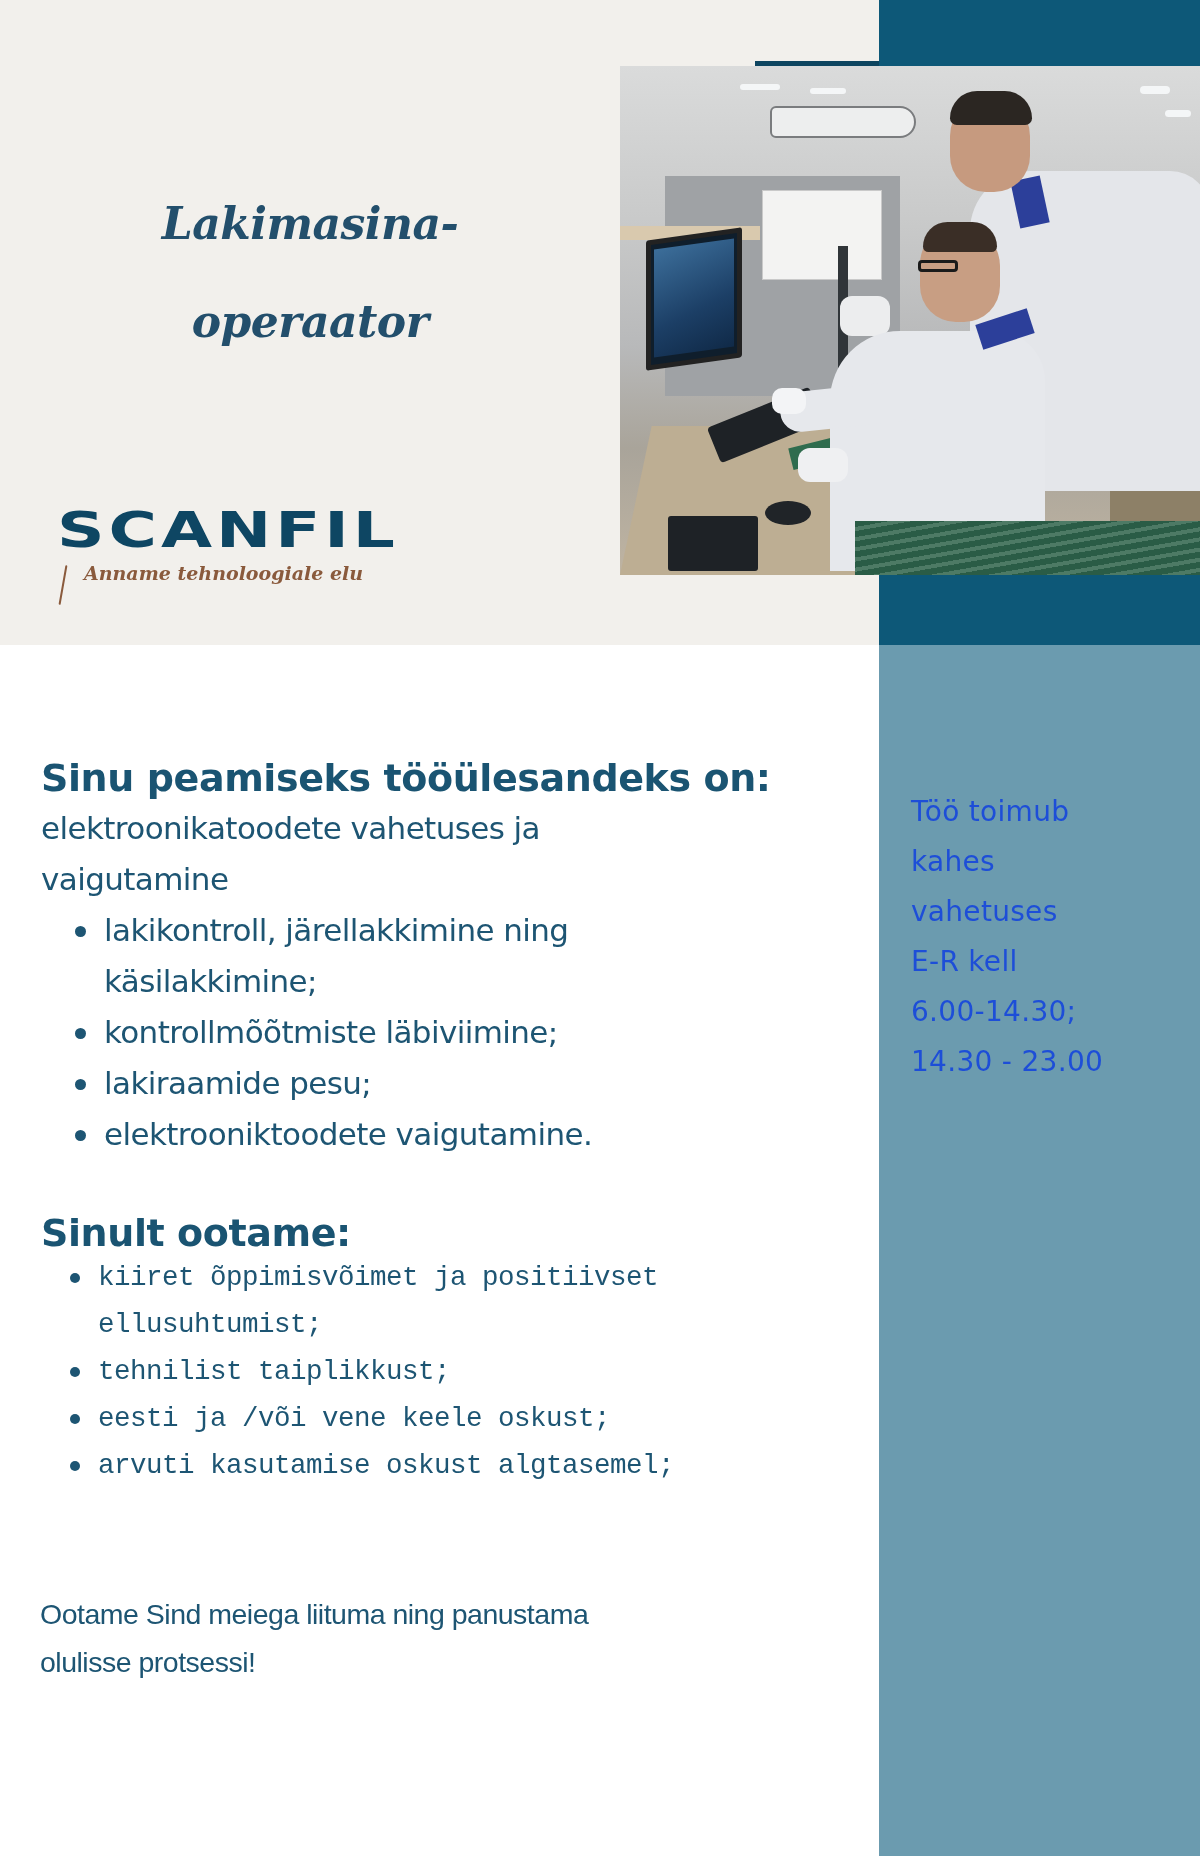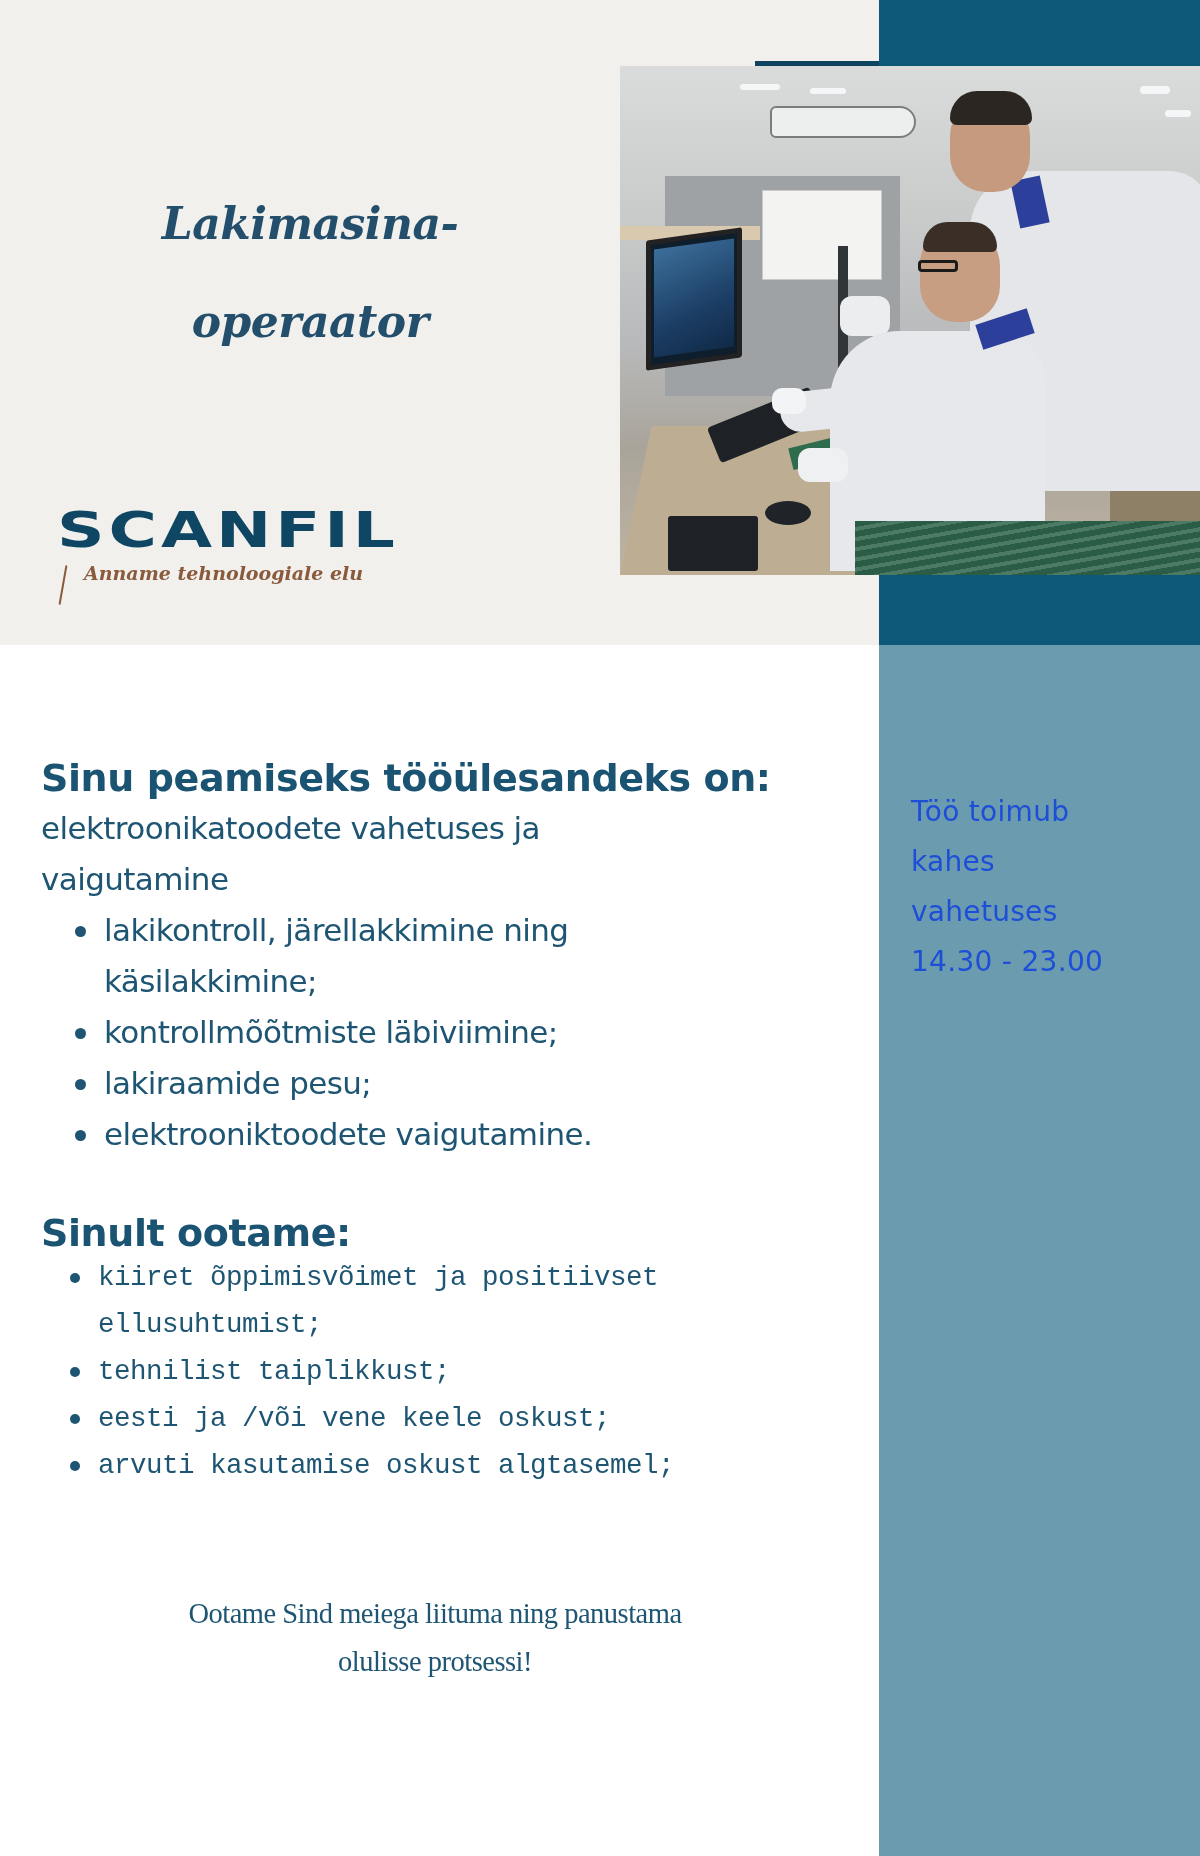--- a/index.html
+++ b/index.html
@@ -58,22 +58,22 @@
   .section { position: absolute; left: 41px; width: 800px; font-family: "DejaVu Sans", "Liberation Sans", sans-serif; color: #1D5573; }
   .h { font-weight: bold; font-size: 38px; line-height: 50px; color: #1A5472; letter-spacing: -0.4px; }
   .p { font-size: 31px; line-height: 51px; letter-spacing: -0.6px; }
   .list1 { list-style: none; }
   .list1 li { position: relative; padding-left: 63px; font-size: 31px; line-height: 51px; letter-spacing: -0.6px; }
   .list1 li::before { content: ""; position: absolute; left: 34px; top: 21px; width: 11px; height: 11px; border-radius: 50%; background: #1D5573; }
   .list2 { list-style: none; font-family: Liberation Mono, monospace; }
   .list2 li { position: relative; padding-left: 57px; font-size: 27.5px; line-height: 47px; letter-spacing: -0.5px; }
   .list2 li::before { content: ""; position: absolute; left: 29px; top: 19px; width: 10px; height: 10px; border-radius: 50%; background: #1D5573; }
 
-  .closing { position: absolute; left: 40px; top: 1590px; width: 790px; text-align: center; font-size: 28.5px;
-             line-height: 48px; letter-spacing: -0.5px; color: #1D5573; font-family: Liberation Serif, serif; }
+  .closing { position: absolute; left: 40px; top: 1590px; width: 790px; text-align: left; font-size: 28.5px;
+             line-height: 48px; letter-spacing: -0.5px; color: #1D5573; font-family: Liberation Sans, sans-serif; }
 
   .shift-info { position: absolute; left: 911px; top: 787px; width: 280px; font-size: 28px; line-height: 50px;
                 color: #1d4ed8; font-family: "DejaVu Sans", "Liberation Sans", sans-serif; letter-spacing: 0.3px; }
   .shift-info div { white-space: nowrap; }
 </style>
 </head>
 <body>
 
 <div class="hero-bg"></div>
 <div class="teal-block"></div>
@@ -165,14 +165,16 @@
 
 <div class="closing">
   <div>Ootame Sind meiega liituma ning panustama</div>
   <div>olulisse protsessi!</div>
 </div>
 
 <div class="shift-info">
   <div>Töö toimub</div>
   <div>kahes</div>
   <div>vahetuses</div>
+  <div>E-R kell</div>
+  <div>6.00-14.30;</div>
   <div>14.30 - 23.00</div>
 </div>
 
 </body></html>

